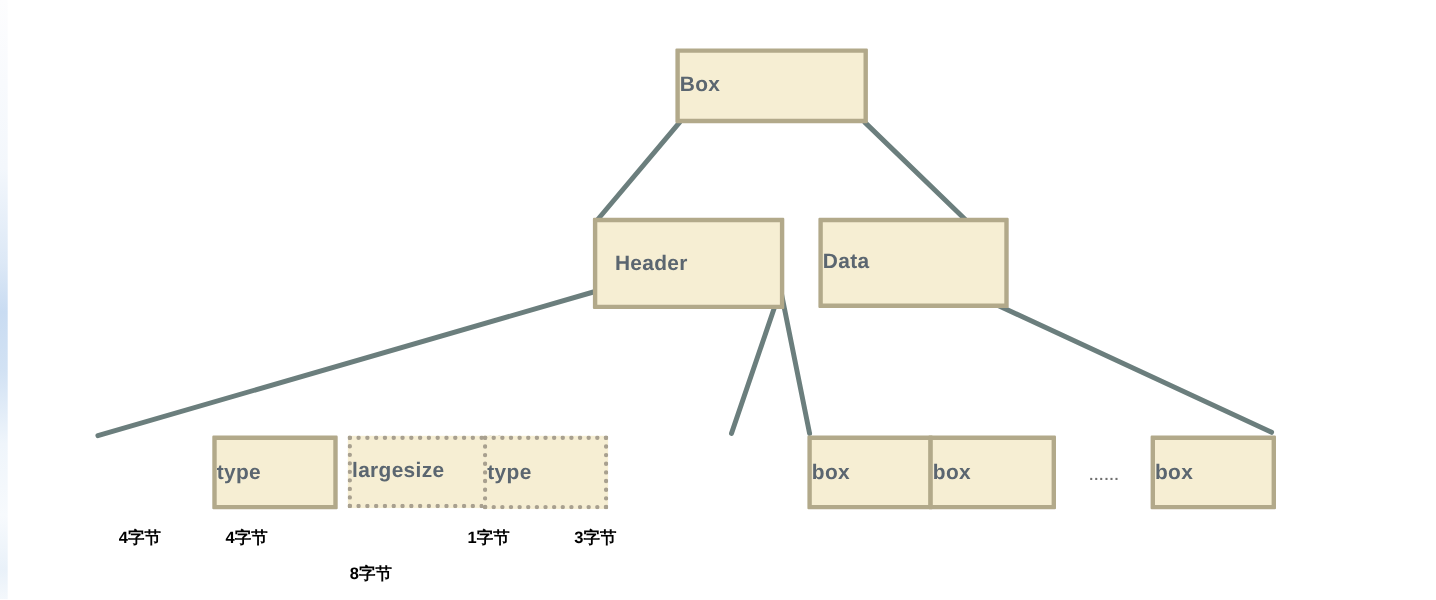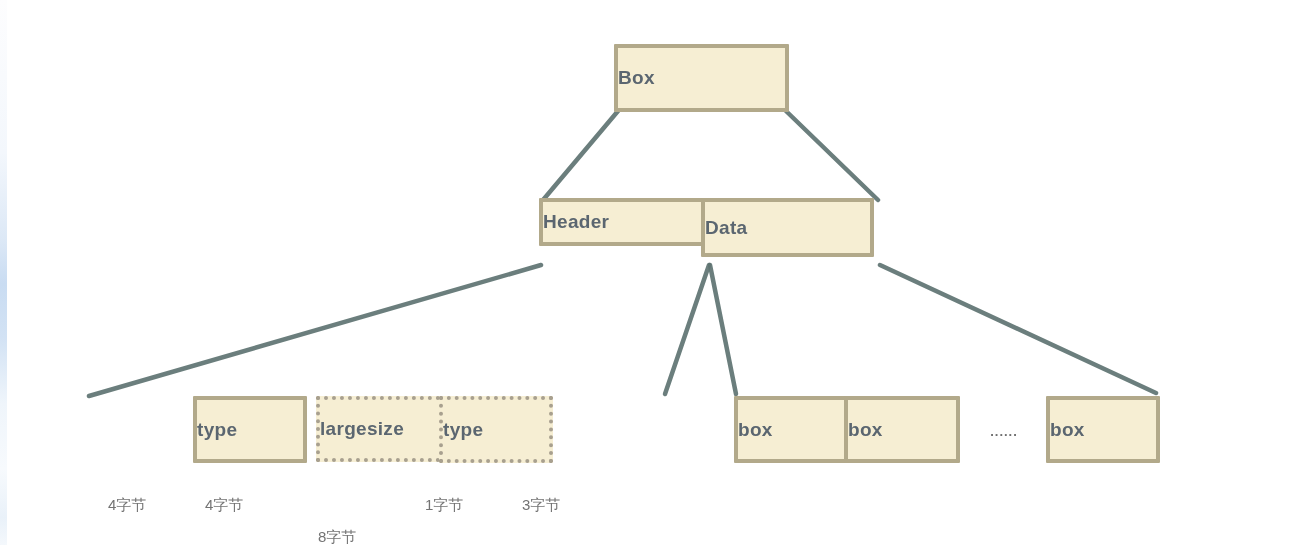--- a/index.html
+++ b/index.html
@@ -48,24 +48,24 @@
     color: #5b6670;
     letter-spacing: 0.3px;
     border-radius: 1px;
     font-weight: bold;
   }
   .node.dotted {
     border: 4px dotted #a8a08f;
   }
   .byte {
     position: absolute;
-    top: 496px;
+    top: 480px;
     font-size: 15px;
-    font-weight: normal;
-    color: #737373;
+    font-weight: bold;
+    color: #000000;
     white-space: nowrap;
   }
   .ellipsis {
     position: absolute;
     left: 975px;
     top: 424px;
     width: 58px;
     text-align: center;
     font-size: 13px;
     font-weight: bold;
@@ -86,24 +86,24 @@
     <line x1="541" y1="265" x2="89" y2="396"></line>
     <line x1="709" y1="265" x2="665" y2="394"></line>
     <line x1="710" y1="265" x2="736" y2="394"></line>
     <line x1="880" y1="265" x2="1156" y2="393"></line>
   </svg>
 
   <div class="node" style="left:614px; top:44px; width:175px; height:68px;">
     <span>Box</span>
   </div>
 
-  <div class="node" style="left:539px; top:198px; width:174px; height:48px;">
+  <div class="node" style="left:539px; top:198px; width:174px; height:83px;padding-left:16px;">
     <span>Header</span>
   </div>
-  <div class="node" style="left:701px; top:198px; width:173px; height:59px;">
+  <div class="node" style="left:744px; top:198px; width:173px; height:82px;">
     <span>Data</span>
   </div>
 
   <div class="node" style="left:193px; top:396px; width:114px; height:67px;">
     <span>type</span>
   </div>
   <div class="node dotted" style="left:316px; top:396px; width:140px; height:66px;">
     <span>largesize</span>
   </div>
   <div class="node dotted" style="left:439px; top:396px; width:114px; height:67px;">

